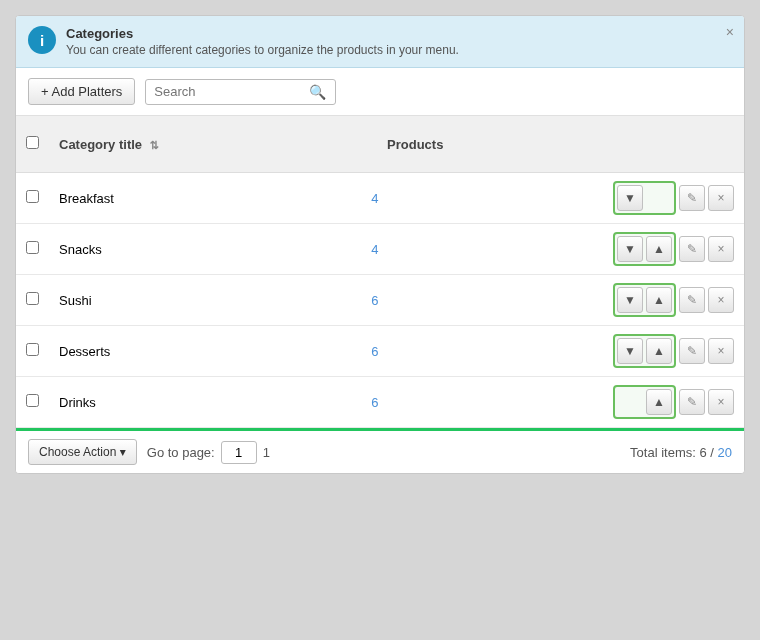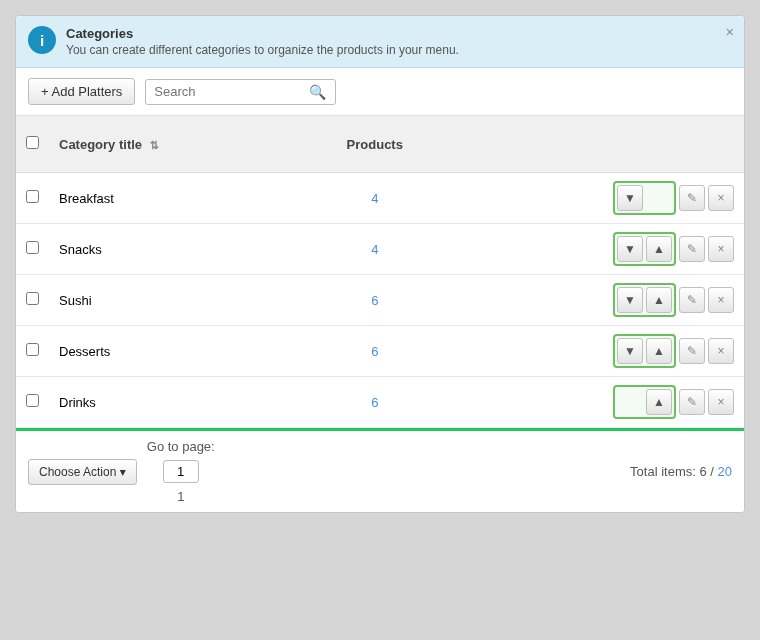--- a/index.html
+++ b/index.html
@@ -98,21 +98,21 @@
       background: #f0f0f0;
       border-bottom: 1px solid #ddd;
     }
     thead th {
       padding: 20px 10px;
       text-align: left;
       color: #444;
       font-weight: bold;
       font-size: 13px;
     }
-    thead th.products-col { text-align: center; }
+    thead th.products-col { text-align: right; }
     .sort-icon { color: #888; font-size: 11px; margin-left: 4px; }
     tbody tr {
       border-bottom: 1px solid #e8e8e8;
     }
     td {
       padding: 8px 10px;
       vertical-align: middle;
     }
     td.products-val { text-align: center; }
     td a { color: #4a90d9; text-decoration: none; }
@@ -164,21 +164,20 @@
       cursor: pointer;
       font-size: 12px;
       color: #333;
     }
     .goto-page {
       display: flex;
       align-items: center;
       gap: 6px;
       font-size: 13px;
       color: #555;
-      flex-direction: column;
     }
     .page-input {
       width: 36px;
       border: 1px solid #bbb;
       border-radius: 3px;
       padding: 3px 5px;
       text-align: center;
       font-size: 13px;
     }
     .total-items {

